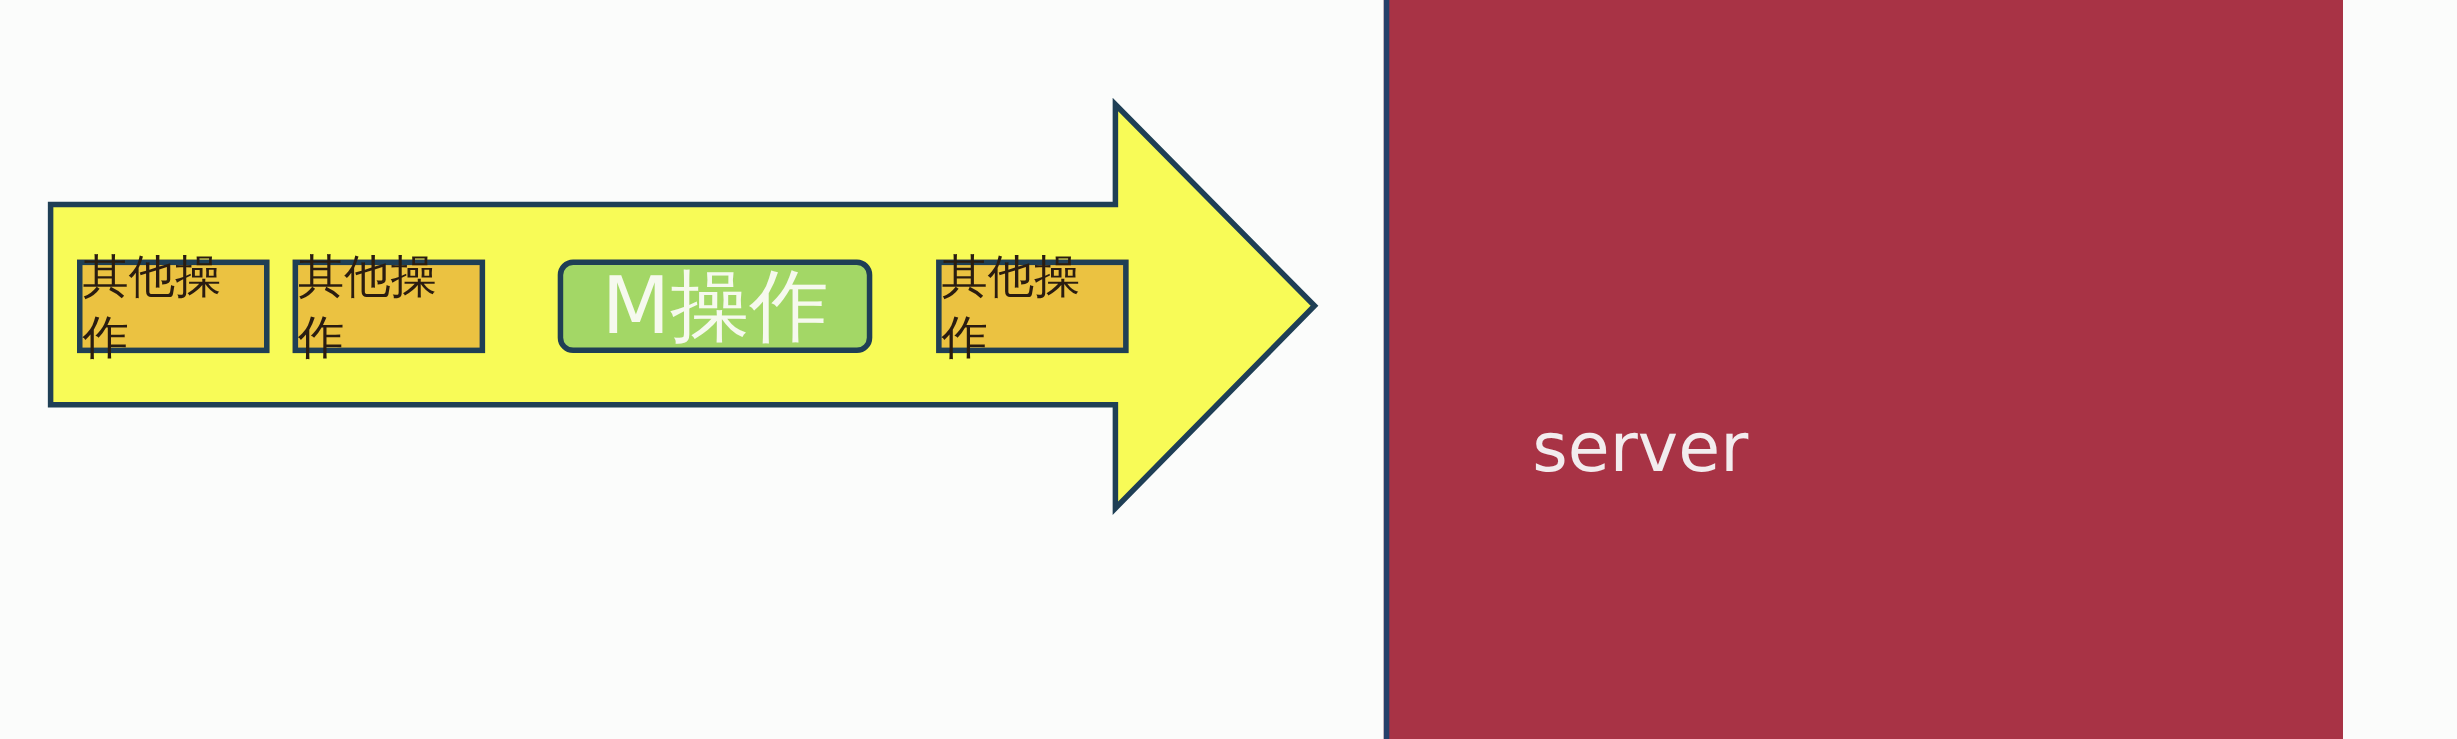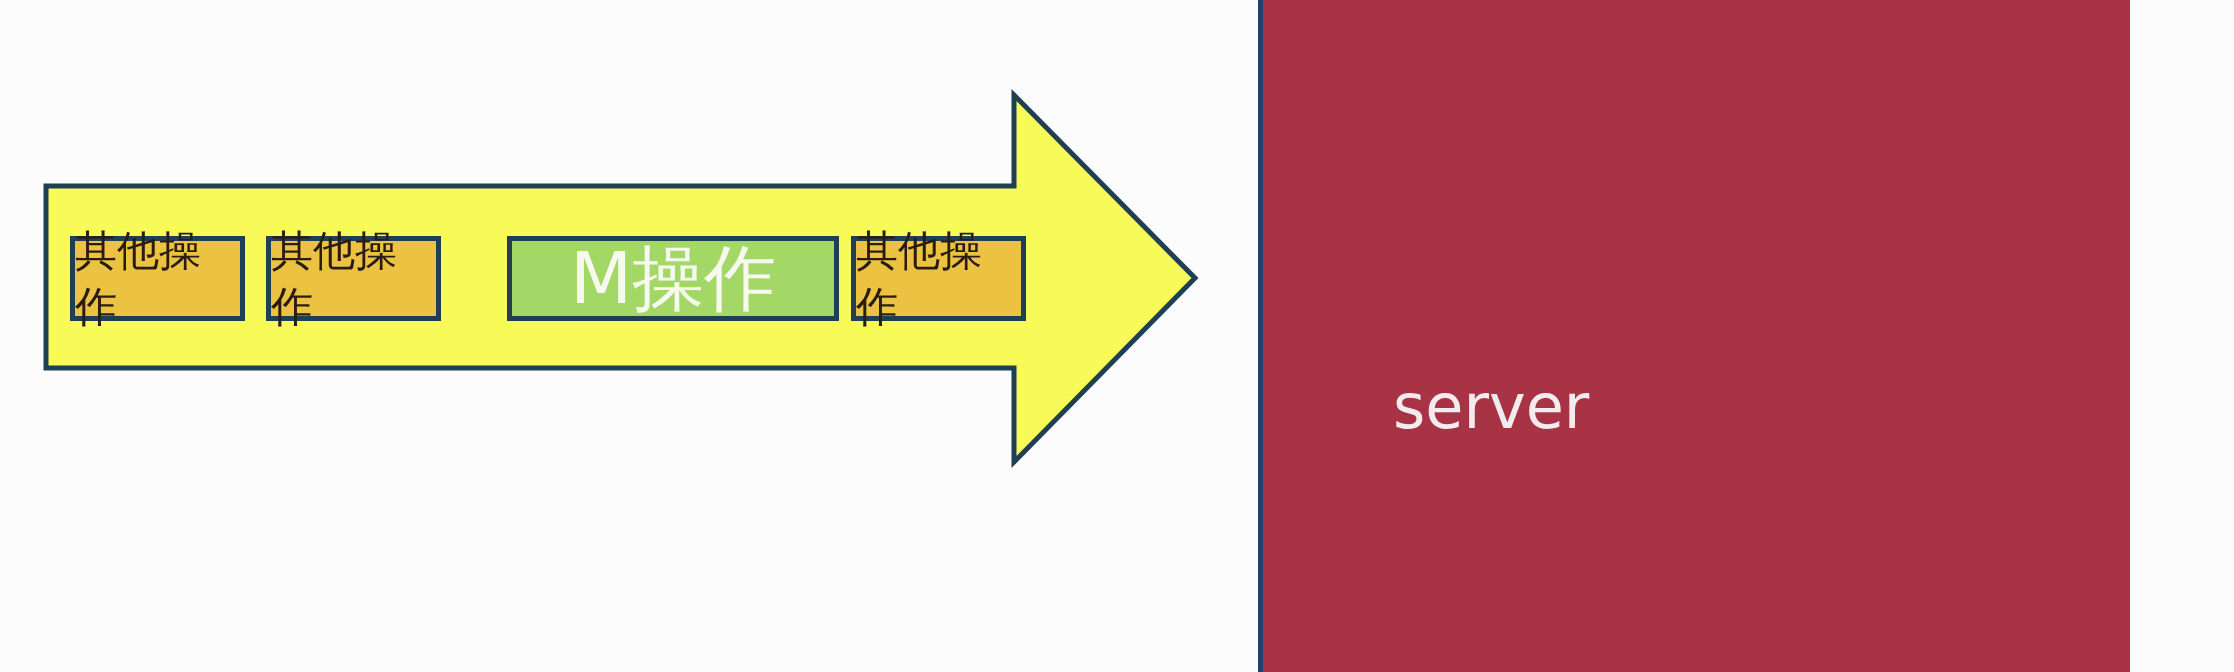--- a/index.html
+++ b/index.html
@@ -36,21 +36,21 @@
 </svg>
 
 <div class="op-box other" style="left:70px; width:175px;">
   <span>其他操作</span>
 </div>
 
 <div class="op-box other" style="left:266px; width:175px;">
   <span>其他操作</span>
 </div>
 
-<div class="op-box m" style="left:507px; width:332px;">
+<div class="op-box m" style="left:507px; width:286px;border-radius:14px;">
   <span>M操作</span>
 </div>
 
 <div class="op-box other" style="left:851px; width:175px;">
   <span>其他操作</span>
 </div>
 
 <div class="server">
   <span class="server-label">server</span>
 </div>

